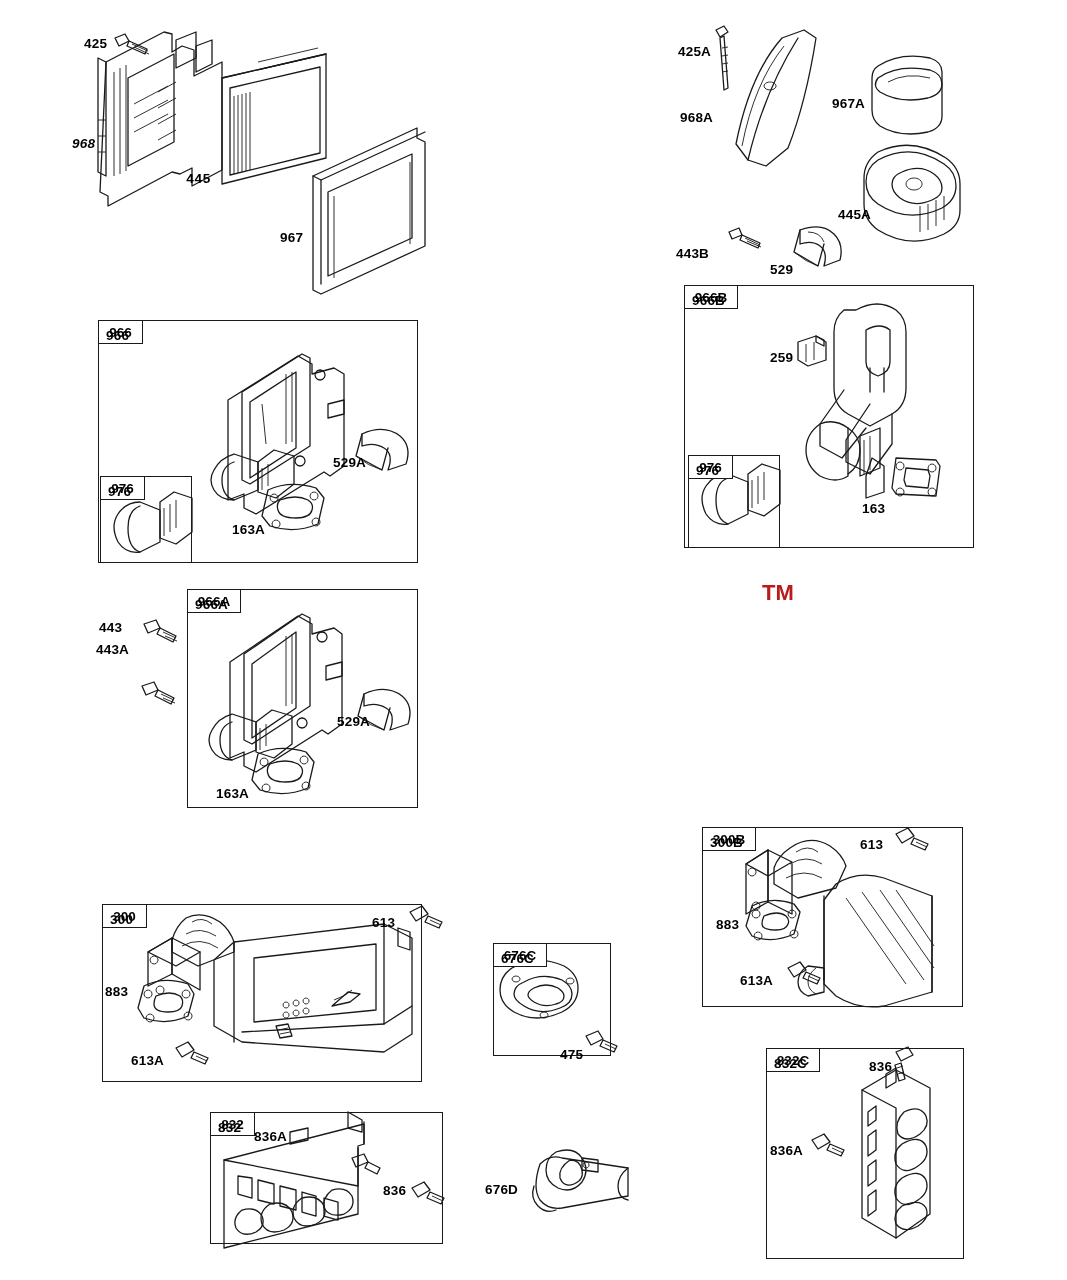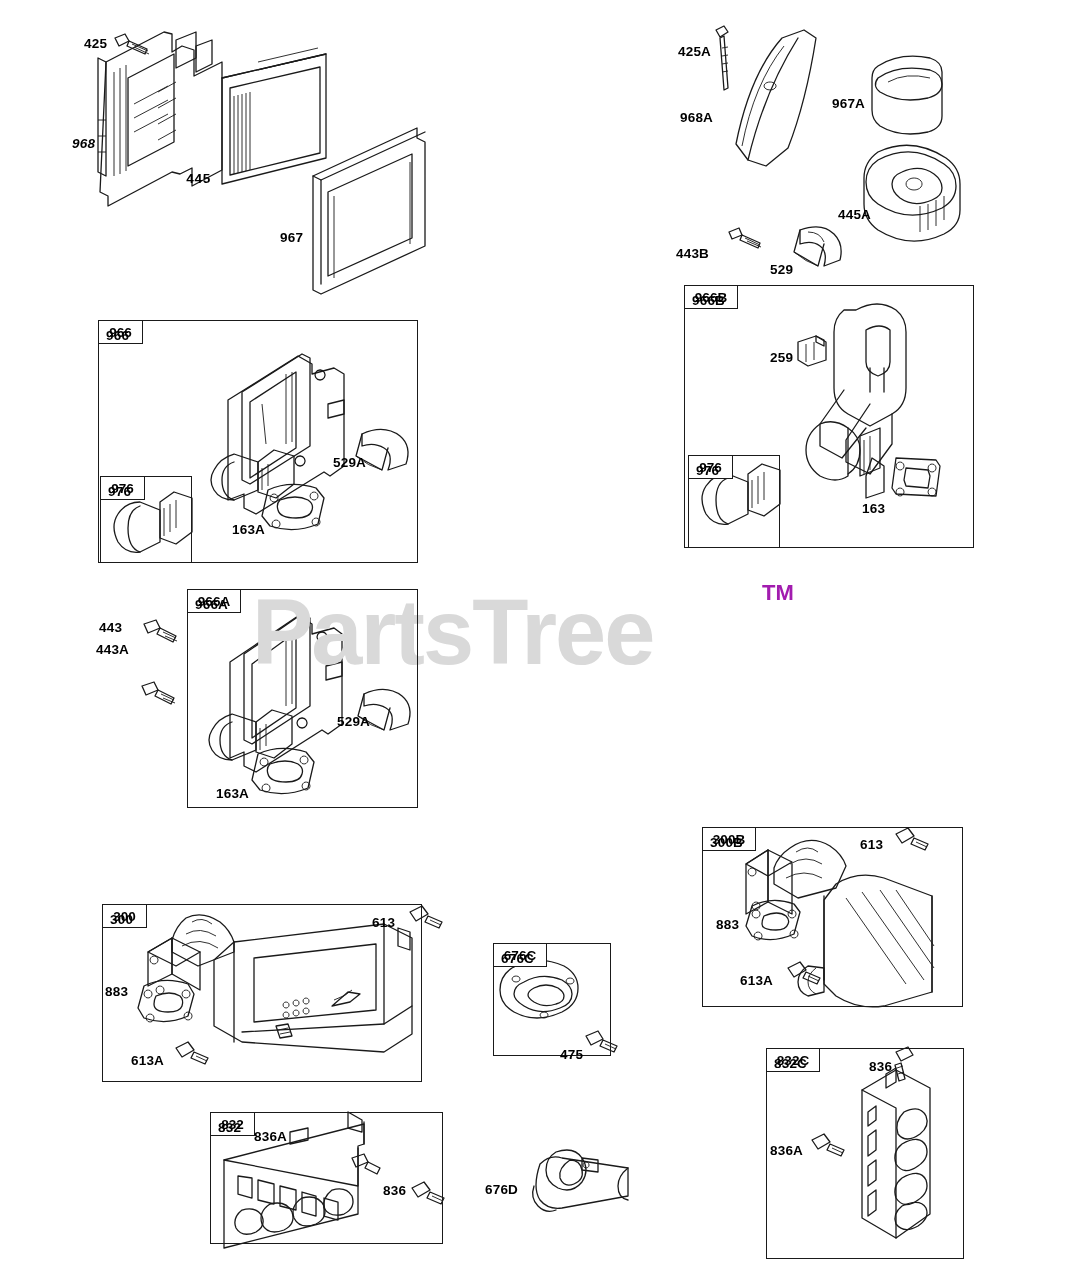--- a/index.html
+++ b/index.html
@@ -54,21 +54,21 @@
     color: #d9d9d9;
     letter-spacing: -2px;
     user-select: none;
   }
   .wm-tm {
     position: absolute;
     left: 762px;
     top: 580px;
     font-size: 22px;
     font-weight: bold;
-    color: #a21caf;
+    color: #b91c1c;
   }
   svg.art {
     position: absolute;
     left: 0;
     top: 0;
     width: 1067px;
     height: 1280px;
     pointer-events: none;
   }
   .ln { stroke: #1a1a1a; stroke-width: 1.3; fill: none; stroke-linejoin: round; stroke-linecap: round; }
@@ -345,21 +345,20 @@
       <path class="ln" d="M628 1168 q-10 8 -10 18 q0 12 10 14"></path>
       <path class="ln" d="M556 1152 q18 -6 26 6 q8 12 0 24 q-10 12 -24 6 q-12 -6 -12 -18 q0 -12 10 -18 z"></path>
       <path class="ln" d="M570 1160 q10 0 12 10 q2 10 -8 14 q-10 4 -14 -6 q-2 -10 10 -18 z"></path>
       <path class="ln" d="M582 1158 l16 2 l0 12 l-16 -2 z"></path>
       <path class="ln-t" d="M586 1162 a3 3 0 1 0 0.1 0"></path>
       <path class="ln" d="M534 1186 q-4 12 4 20 q8 8 18 4"></path>
     </g>
 
   </svg>
 
-  <div class="wm">PartsTree</div>
   <div class="wm-tm">TM</div>
 
   <div id="boxes-layer">
       <div class="box" style="left: 98px; top: 320px; width: 320px; height: 243px;"></div>
       <div class="boxlabel" style="left: 98px; top: 320px; width: 45px; height: 24px;">966</div>
       <div class="box" style="left: 100px; top: 476px; width: 92px; height: 87px;"></div>
       <div class="boxlabel" style="left: 100px; top: 476px; width: 45px; height: 24px;">976</div>
       <div class="box" style="left: 684px; top: 285px; width: 290px; height: 263px;"></div>
       <div class="boxlabel" style="left: 684px; top: 285px; width: 54px; height: 24px;">966B</div>
       <div class="box" style="left: 688px; top: 455px; width: 92px; height: 93px;"></div>

